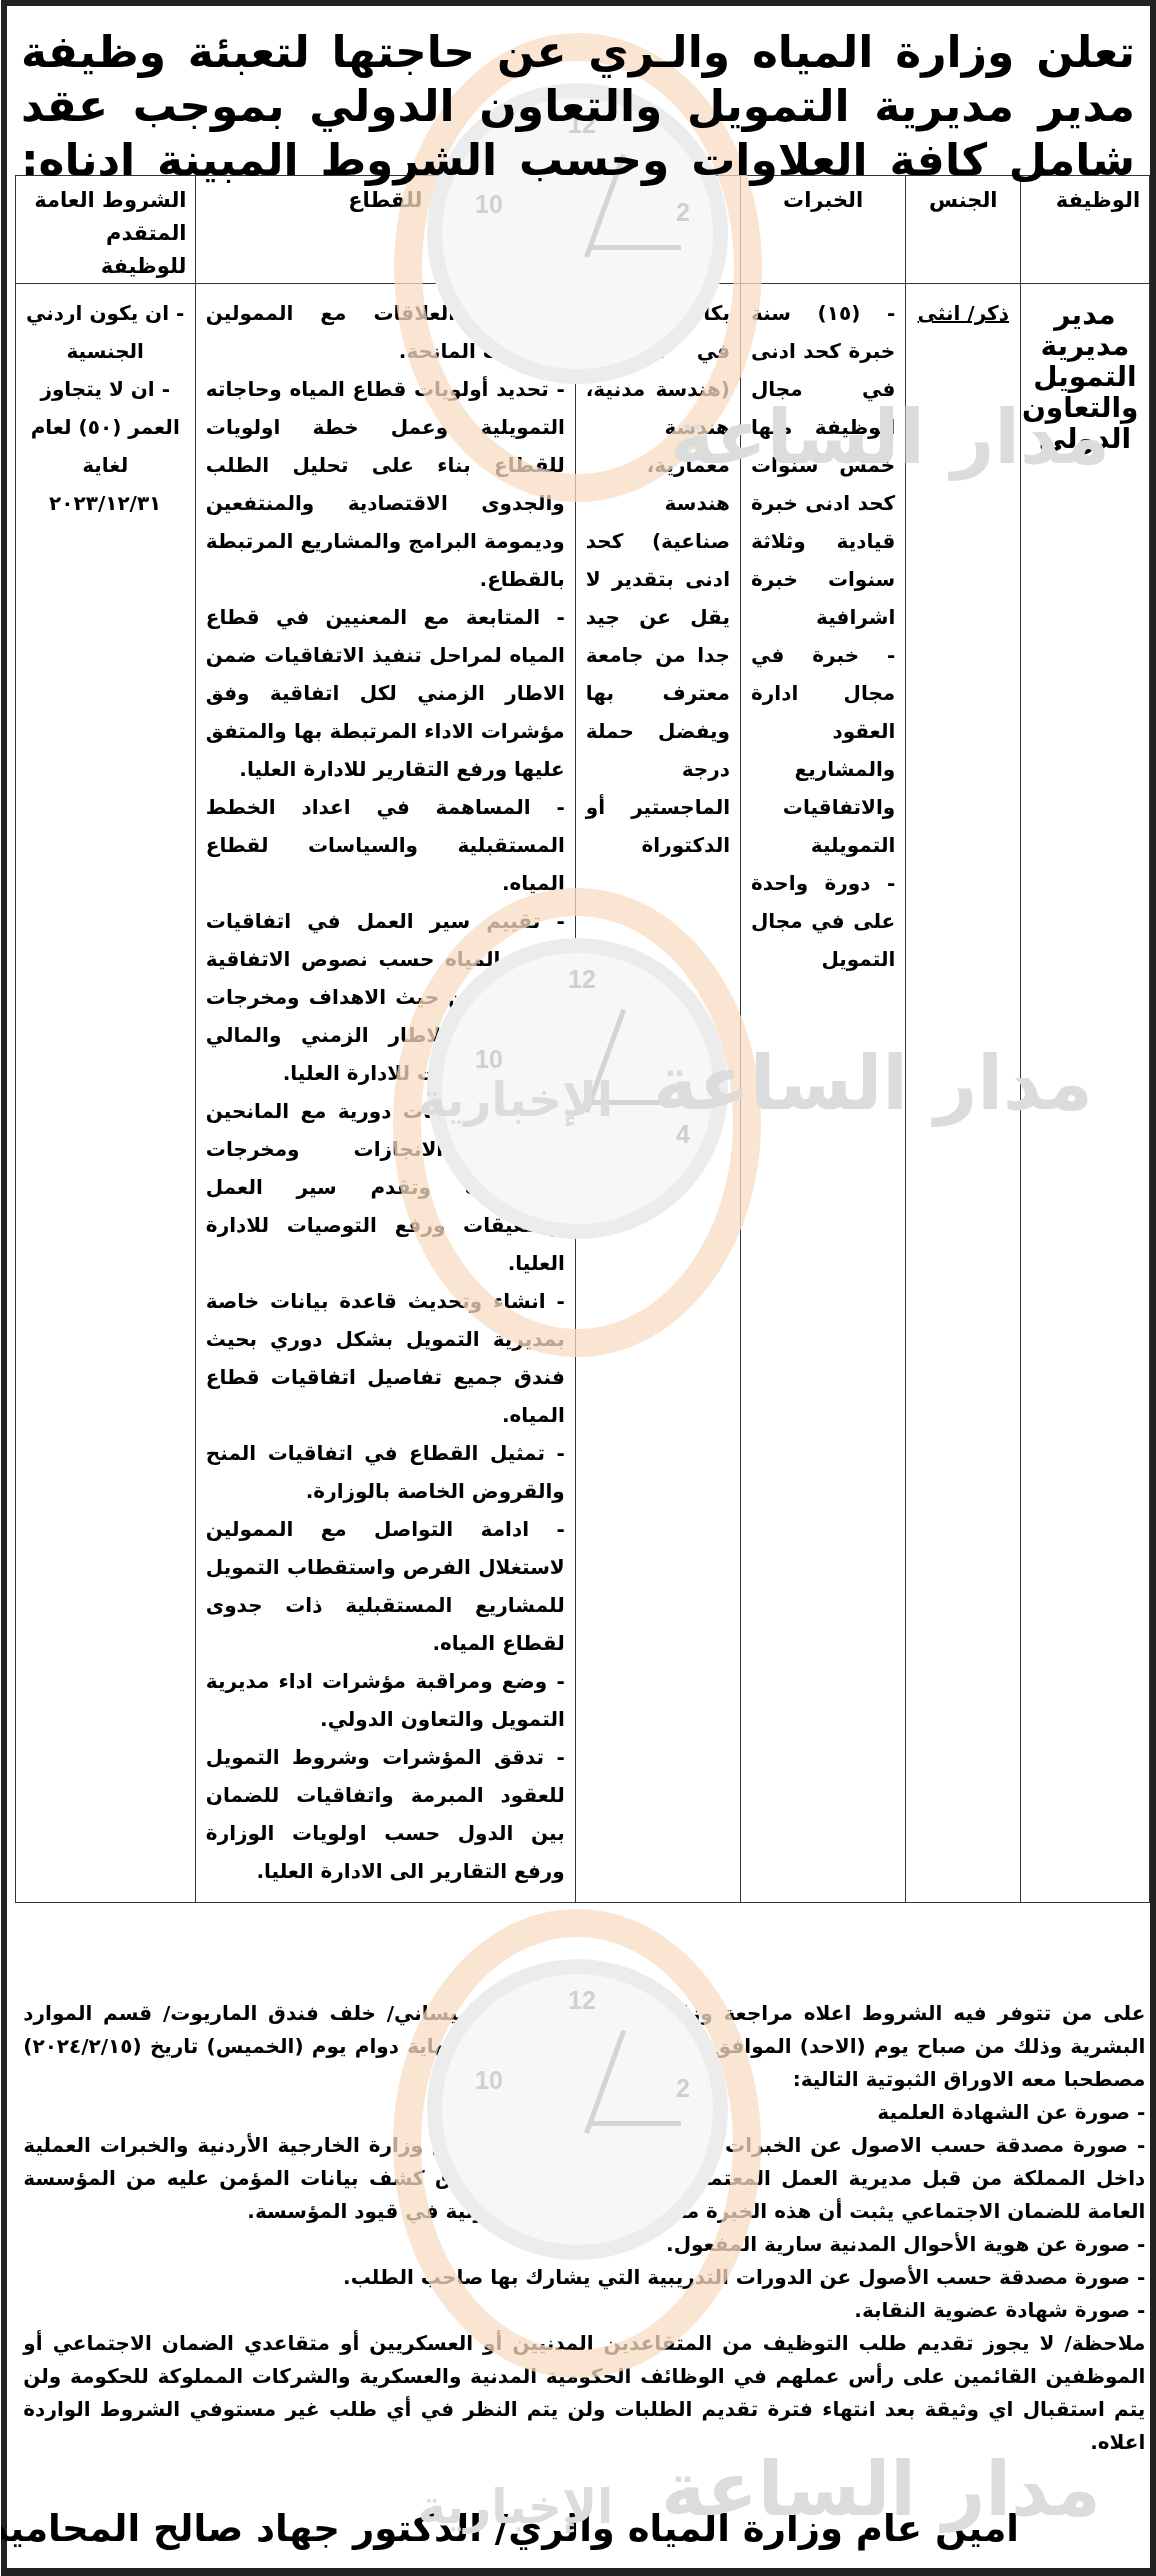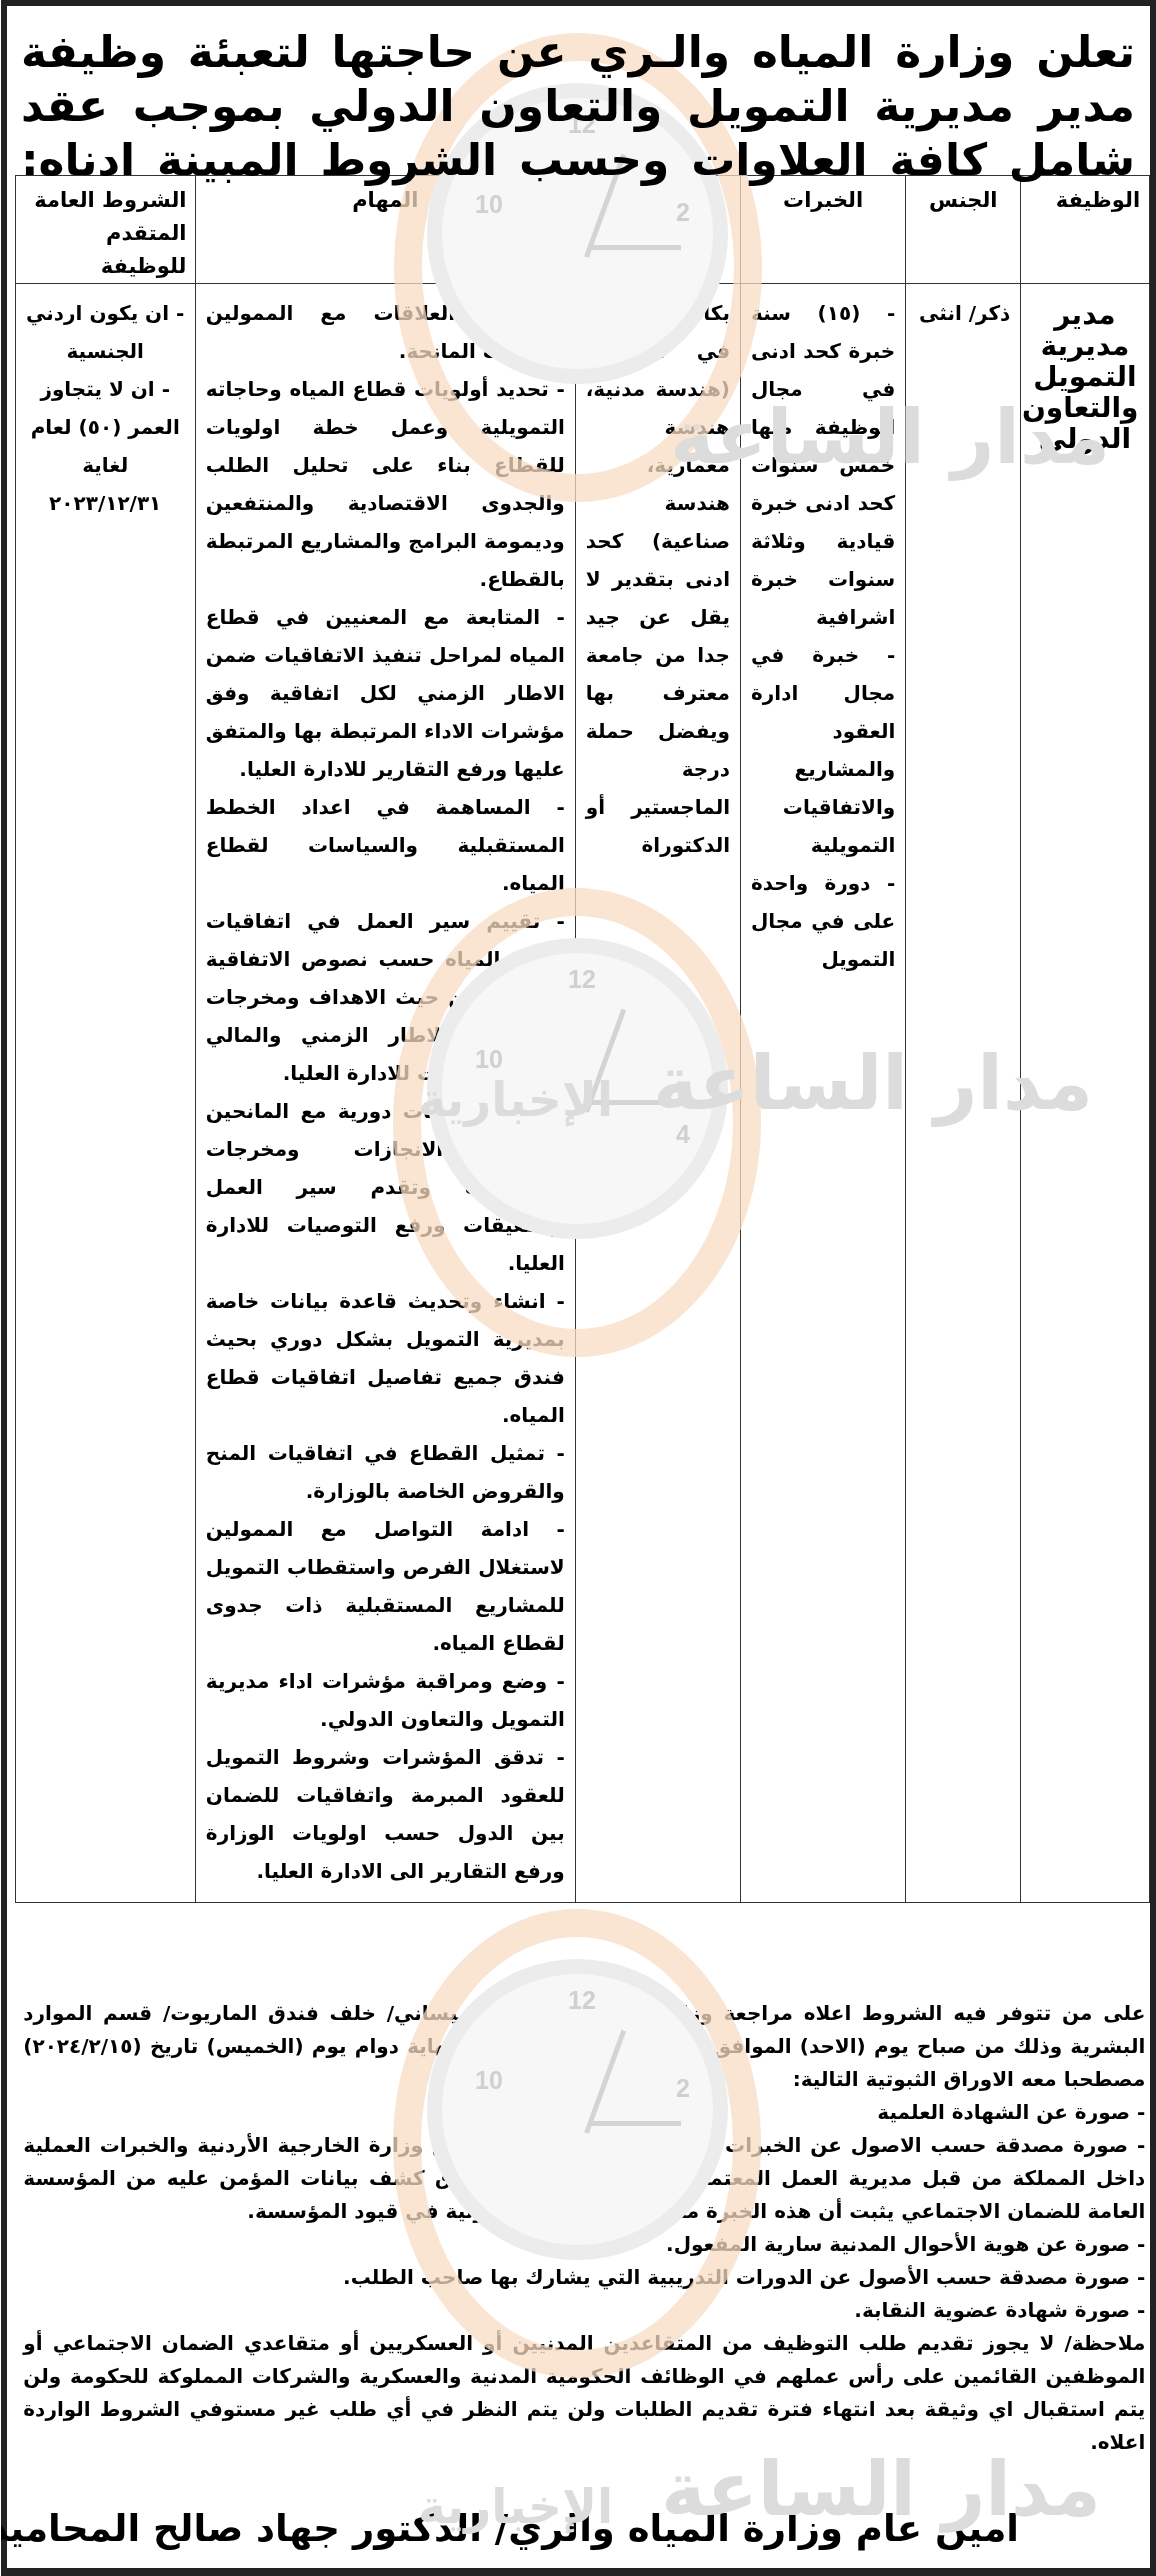--- a/index.html
+++ b/index.html
@@ -119,21 +119,21 @@
     .col-tasks { width: 361px; }
     .col-general { width: 162px; }
 
     td.col-title .job-name {
       font-size: 28px;
       line-height: 31px;
       text-align: center;
       display: block;
       padding-top: 5px;
     }
-    td.col-gender { text-align: right; }
+    td.col-gender { text-align: center; text-decoration: underline; }
     td.col-exp p, td.col-qual p, td.col-tasks p {
       margin: 0;
       text-align: justify;
       text-align-last: right;
     }
     td.col-general p { margin: 0; text-align: center; }
 
     .footer {
       position: absolute;
       top: 1997px;
@@ -211,21 +211,21 @@
   </h1>
 </div>
 
 <table class="jobs">
   <thead>
     <tr>
       <th class="col-title">الوظيفة</th>
       <th class="col-gender">الجنس</th>
       <th class="col-exp">الخبرات</th>
       <th class="col-qual">المؤهلات</th>
-      <th class="col-tasks">المهام</th>
+      <th class="col-tasks">للقطاع</th>
       <th class="col-general">الشروط العامة المتقدم للوظيفة</th>
     </tr>
   </thead>
   <tbody>
     <tr>
       <td class="col-title">
         <span class="job-name">مدير مديرية التمويل والتعاون الدولي</span>
       </td>
       <td class="col-gender">ذكر/ انثى</td>
       <td class="col-exp">

